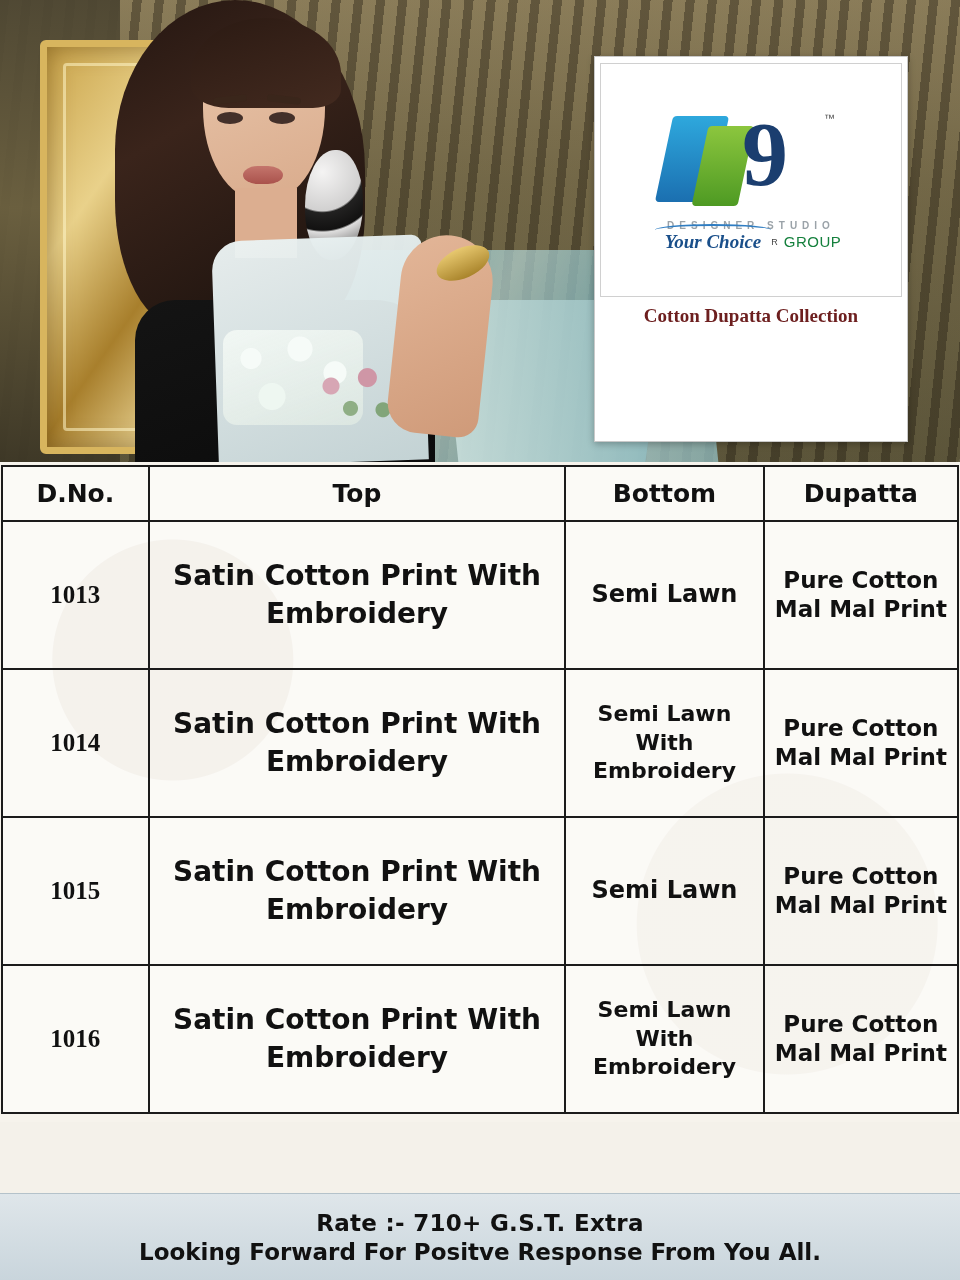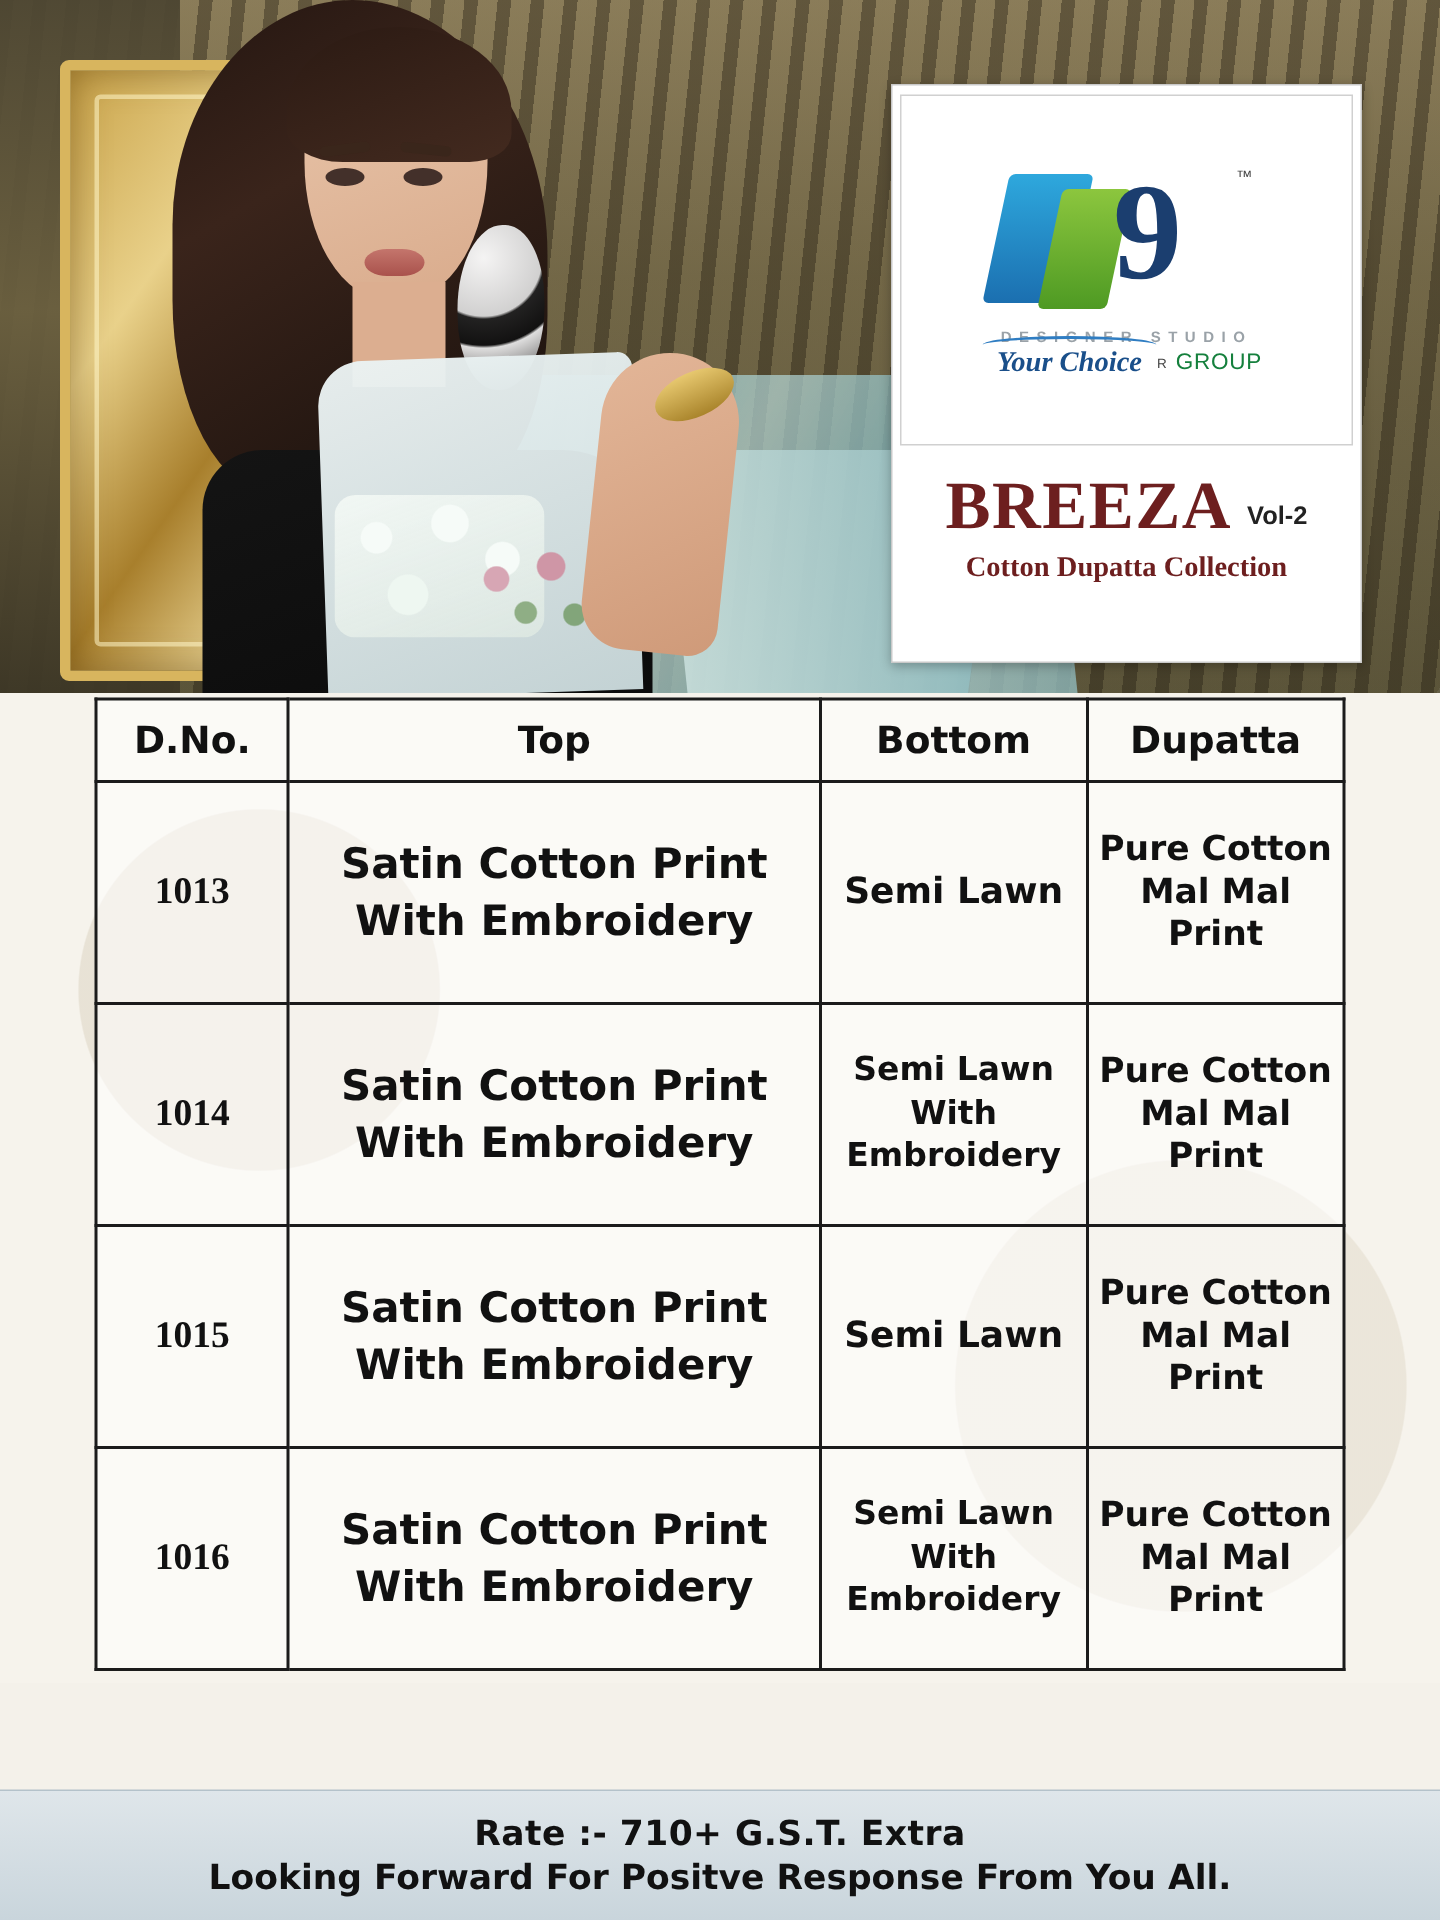--- a/index.html
+++ b/index.html
@@ -348,21 +348,21 @@
     left: 0;
     width: 960px;
     height: 660px;
     background:
       radial-gradient(circle at 18% 30%, rgba(226,219,204,.7) 0 120px, transparent 121px),
       radial-gradient(circle at 82% 70%, rgba(228,221,206,.6) 0 150px, transparent 151px),
       #f6f3ec;
   }
   table.sheet {
     border-collapse: collapse;
-    width: 834px;
+    width: 958px;
     margin: 3px auto 0 auto;
     background: rgba(255,255,255,0.55);
   }
   table.sheet th, table.sheet td {
     border: 2px solid #1b1b1b;
     text-align: center;
     vertical-align: middle;
     color: #111;
     font-weight: bold;
   }
@@ -473,24 +473,20 @@
           <div class="r9-green"></div>
           <div class="r9-nine">9</div>
           <div class="r9-tm">™</div>
         </div>
         <div class="r9-sub">DESIGNER STUDIO</div>
         <div class="yc-ribbon">
           <span class="yc-script">Your Choice</span>
           <span class="yc-reg">R</span>
           <span class="yc-group">GROUP</span>
         </div>
-      </div>
-      <div class="brand-title">
-        <div class="brand-name">BREEZA</div>
-        <div class="brand-vol">Vol-2</div>
       </div>
       <div class="brand-sub">Cotton Dupatta Collection</div>
     </div>
   </div>
 
   <div class="table-wrap">
     <table class="sheet">
       <colgroup>
         <col class="c-dno">
           <col class="c-top">

